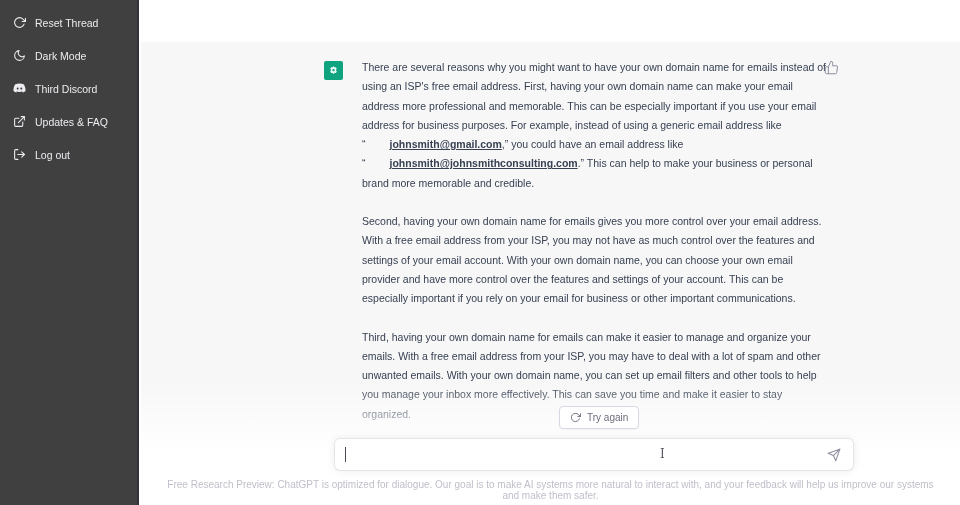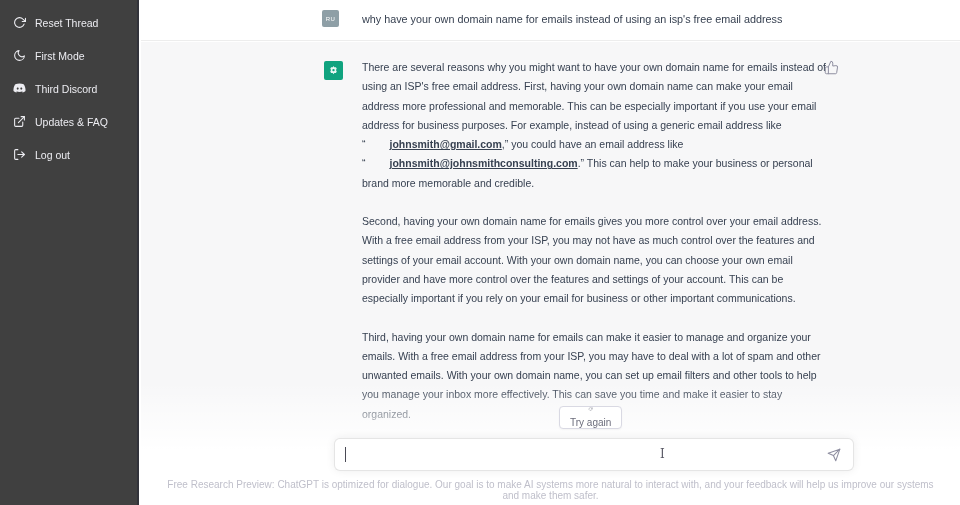--- a/index.html
+++ b/index.html
@@ -42,21 +42,21 @@
   .thumb-btn { position:absolute; left:683px; top:18px; width:18px; height:18px; cursor:pointer; }
   .thumb-btn svg { width:15px; height:15px; stroke:#8e8ea0; stroke-width:1.6; fill:none;
                    stroke-linecap:round; stroke-linejoin:round; }
 
   .fade-overlay { position:absolute; left:0; right:0; bottom:0; height:68px;
                   background:linear-gradient(180deg, rgba(255,255,255,0) 0%, #ffffff 100%); }
 
   .try-again { position:absolute; left:418px; top:406px; height:23px; padding:0 10px;
                display:flex; align-items:center; gap:6px; background:#fff;
                border:1px solid #d9d9e3; border-radius:4px; font-size:10px; color:#6b6c7b;
-               cursor:pointer; box-shadow:0 1px 2px rgba(0,0,0,0.04);flex-direction:column; }
+               cursor:pointer; box-shadow:0 1px 2px rgba(0,0,0,0.04); }
   .try-again svg { width:11px; height:11px; stroke:#6b6c7b; stroke-width:2; fill:none;
                    stroke-linecap:round; stroke-linejoin:round; }
 
   .input-box { position:absolute; left:193px; top:438px; width:520px; height:33px;
                background:#fff; border:1px solid rgba(0,0,0,0.10); border-radius:6px;
                box-shadow:0 0 10px rgba(0,0,0,0.07); display:flex; align-items:center;
                padding:0 10px; cursor:text; }
   .caret { width:1px; height:15px; background:#4a4a55; }
   .prompt-value { flex:1; font-size:11px; color:#374151; }
   .ibeam-cursor { position:absolute; left:325px; top:8px; color:#5a5a66;
@@ -83,21 +83,21 @@
           </svg>
         </span>
         <span>Reset Thread</span>
       </div>
       <div class="side-item">
         <span class="sicon">
           <svg viewBox="0 0 24 24">
             <path d="M21 12.79A9 9 0 1 1 11.21 3 7 7 0 0 0 21 12.79z"></path>
           </svg>
         </span>
-        <span>First Mode</span>
+        <span>Dark Mode</span>
       </div>
       <div class="side-item">
         <span class="sicon">
           <svg viewBox="0 0 24 24" class="filled">
             <path d="M20.3 4.4A19 19 0 0 0 15.9 3l-.2.4a15 15 0 0 0-7.4 0L8.1 3a19 19 0 0 0-4.4 1.4C1.3 8.6.6 12.7.9 16.7a19 19 0 0 0 5.4 2.8l.9-1.5a10 10 0 0 1-1.5-.7l.4-.3a13 13 0 0 0 11.8 0l.4.3c-.5.3-1 .5-1.5.7l.9 1.5a19 19 0 0 0 5.4-2.8c.4-4.6-.7-8.7-3-12.3zM8.7 14.2c-1 0-1.8-.9-1.8-2s.8-2 1.8-2 1.8.9 1.8 2-.8 2-1.8 2zm6.6 0c-1 0-1.8-.9-1.8-2s.8-2 1.8-2 1.8.9 1.8 2-.8 2-1.8 2z"></path>
           </svg>
         </span>
         <span>Third Discord</span>
       </div>
       <div class="side-item">
@@ -117,24 +117,20 @@
             <polyline points="16 17 21 12 16 7"></polyline>
             <line x1="21" y1="12" x2="9" y2="12"></line>
           </svg>
         </span>
         <span>Log out</span>
       </div>
     </nav>
 
   <div class="main">
 
-    <div class="user-row">
-      <div class="avatar user-avatar">RU</div>
-      <div class="user-text">why have your own domain name for emails instead of using an isp's free email address</div>
-    </div>
 
     <div class="assistant-row">
       <div class="avatar bot-avatar">
         <svg viewBox="0 0 24 24">
             <path d="M12 2l2.4 3.2 3.9-.4 1 3.8 3.5 1.8-1.7 3.6 1.7 3.6-3.5 1.8-1 3.8-3.9-.4L12 26l-2.4-3.2-3.9.4-1-3.8-3.5-1.8 1.7-3.6-1.7-3.6 3.5-1.8 1-3.8 3.9.4z" fill="none"></path>
             <path d="M12 3.5l1.5 2.6h3l1.5 2.6-1.5 2.6 1.5 2.6-1.5 2.6h-3L12 19.1l-1.5-2.6h-3L6 13.9l1.5-2.6L6 8.7l1.5-2.6h3z" fill="#fff" opacity="0.9"></path>
             <circle cx="12" cy="11.3" r="2.2" fill="#10a37f"></circle>
           </svg>
       </div>
       <div class="bot-text" id="botText">

